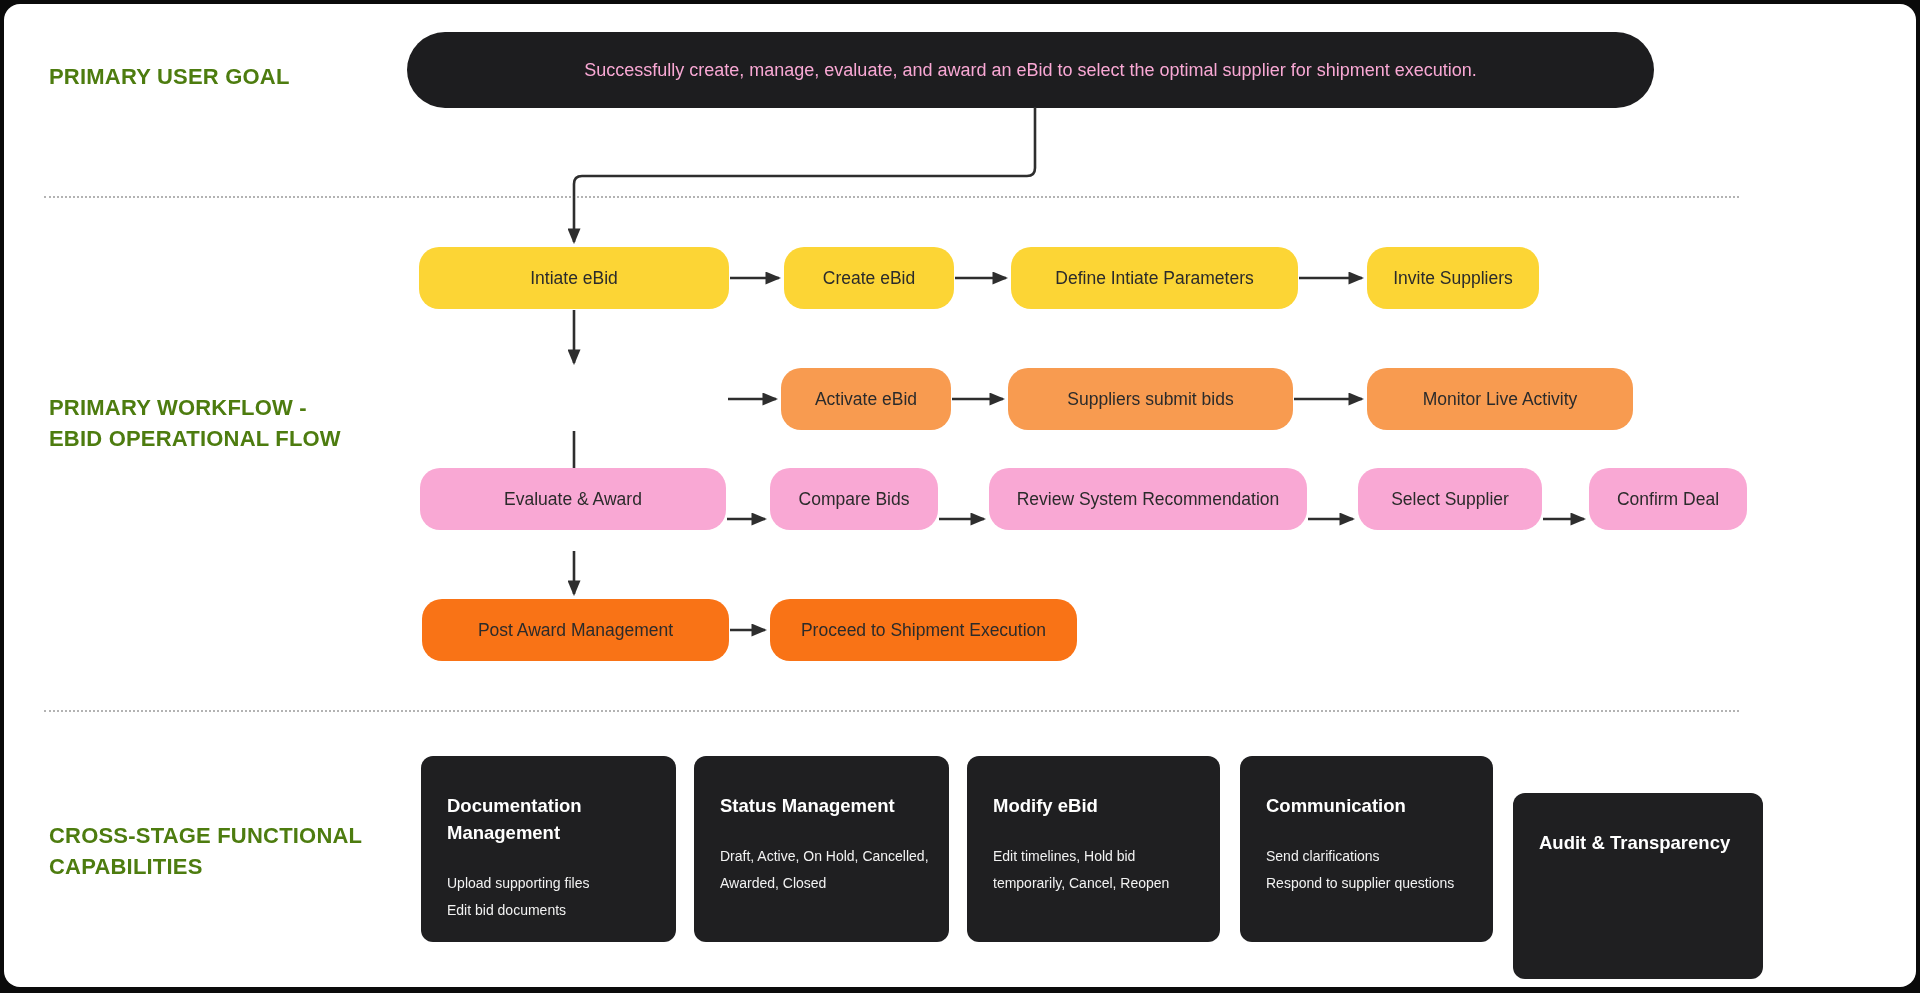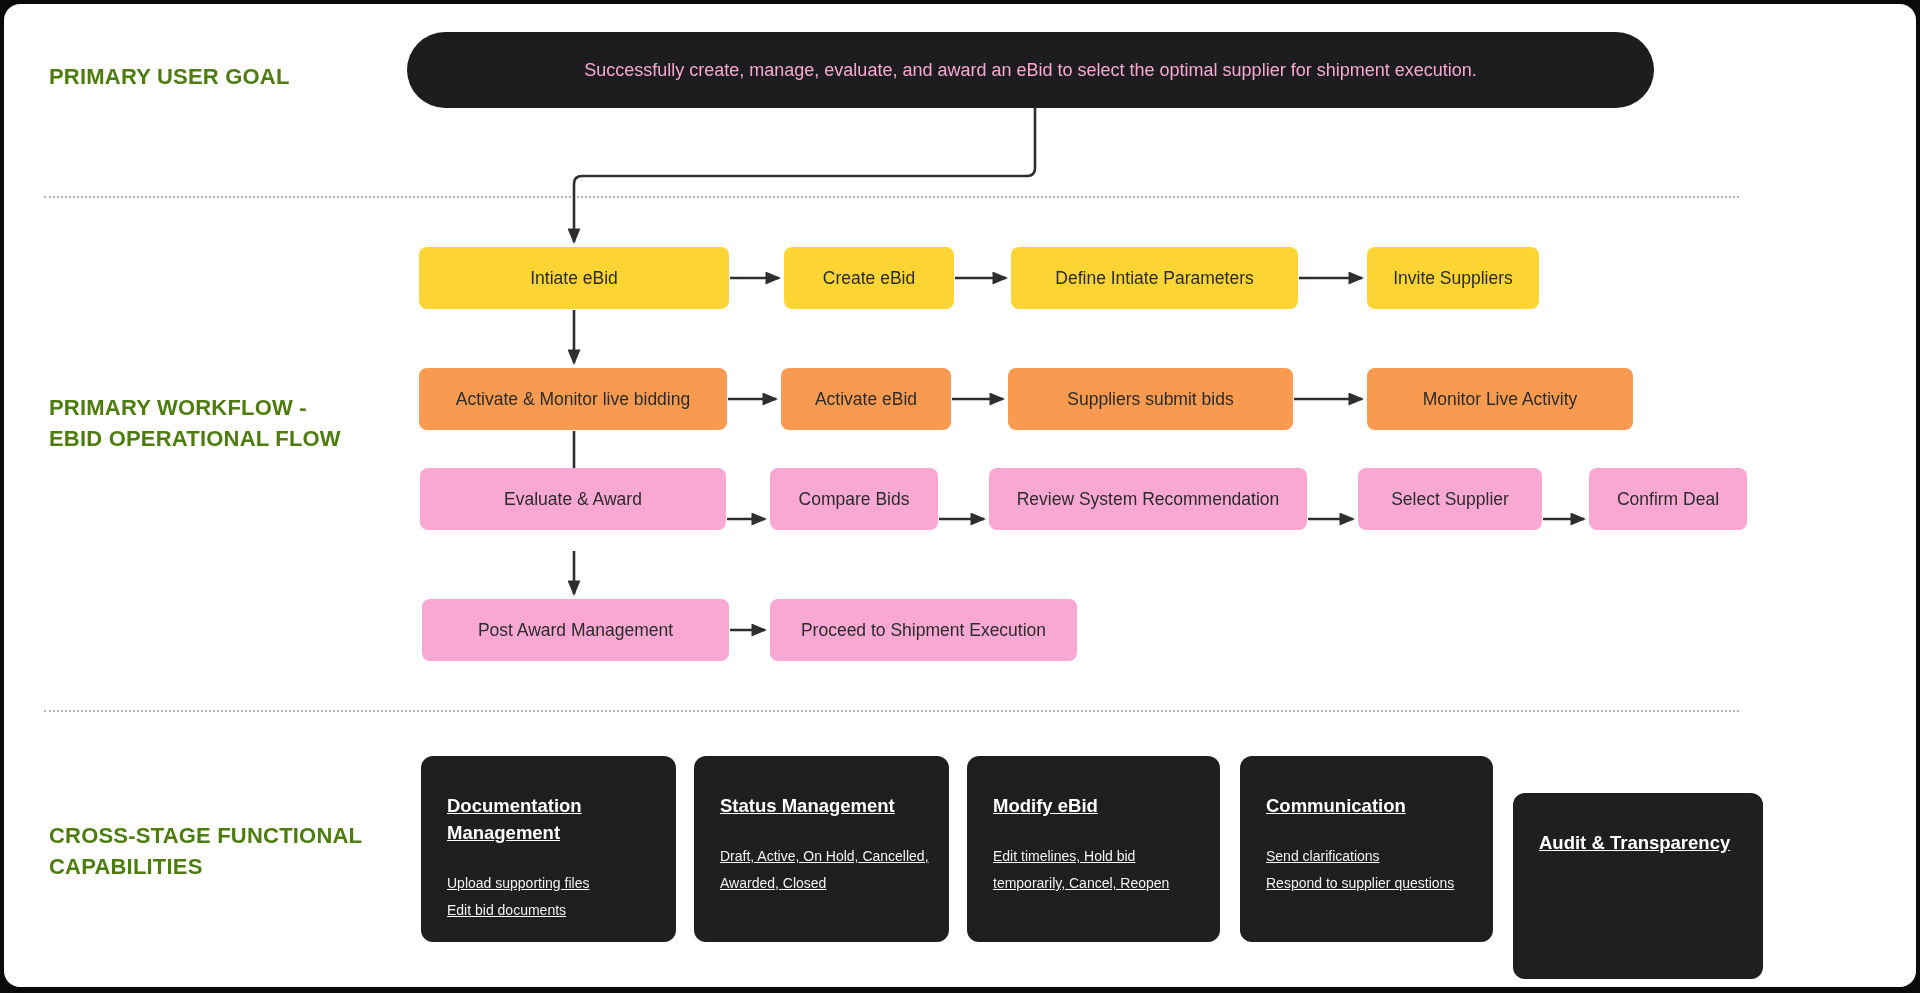--- a/index.html
+++ b/index.html
@@ -16,33 +16,33 @@
     position: absolute; left: 403px; top: 28px; width: 1247px; height: 76px;
     background: #1d1d1f; border-radius: 38px; color: #f9a8d4;
     display: flex; align-items: center; justify-content: center;
     font-size: 18px;
   }
   .divider {
     position: absolute; left: 40px; width: 1695px; height: 0;
     border-top: 2px dotted #b3b3b3;
   }
   .node {
-    position: absolute; height: 62px; border-radius: 8px;
+    position: absolute; height: 62px; border-radius: 20px;
     display: flex; align-items: center; justify-content: center;
     font-size: 17.5px; color: #2b2b2b; text-align: center; padding: 0 10px;
   }
   .row1 { top: 243px; background: #fcd535; }
   .row2 { top: 364px; background: #f89b50; }
   .row3 { top: 464px; background: #f9a8d4; }
-  .row4 { top: 595px; background: #f9a8d4; }
+  .row4 { top: 595px; background: #f97316; }
   .connectors { position: absolute; left: 0; top: 0; width: 1920px; height: 993px; pointer-events: none; }
   .connectors path { stroke: #2e2e2e; stroke-width: 2.6; fill: none; }
   .card {
     position: absolute; top: 752px; height: 186px; background: #1f1f21;
-    border-radius: 12px; padding: 36px 20px 0 26px; color: #ffffff; text-decoration: underline;
+    border-radius: 12px; padding: 36px 20px 0 26px; color: #ffffff;
   }
   .card-title { font-size: 18.5px; font-weight: bold; line-height: 27px; white-space: pre-line; }
   .card-body { margin-top: 24px; font-size: 14px; line-height: 27px; color: #f2f2f2; white-space: pre-line; }
 </style>
 </head>
 <body>
 
 <div class="canvas">
 
   <div class="section-label" style="left:45px; top:57px;">PRIMARY USER GOAL</div>
@@ -79,21 +79,20 @@
     <path d="M1304 515 L1349 515" marker-end="url(#arrow)"></path>
     <path d="M1539 515 L1580 515" marker-end="url(#arrow)"></path>
     <path d="M726 626 L761 626" marker-end="url(#arrow)"></path>
   </svg>
 
   <div class="node row1" style="left:415px; width:310px;">Intiate eBid</div>
   <div class="node row1" style="left:780px; width:170px;">Create eBid</div>
   <div class="node row1" style="left:1007px; width:287px;">Define Intiate Parameters</div>
   <div class="node row1" style="left:1363px; width:172px;">Invite Suppliers</div>
 
-  <div class="node row2" style="left:415px; width:308px;">Activate &amp; Monitor live bidding</div>
   <div class="node row2" style="left:777px; width:170px;">Activate eBid</div>
   <div class="node row2" style="left:1004px; width:285px;">Suppliers submit bids</div>
   <div class="node row2" style="left:1363px; width:266px;">Monitor Live Activity</div>
 
   <div class="node row3" style="left:416px; width:306px;">Evaluate &amp; Award</div>
   <div class="node row3" style="left:766px; width:168px;">Compare Bids</div>
   <div class="node row3" style="left:985px; width:318px;">Review System Recommendation</div>
   <div class="node row3" style="left:1354px; width:184px;">Select Supplier</div>
   <div class="node row3" style="left:1585px; width:158px;">Confirm Deal</div>
 

